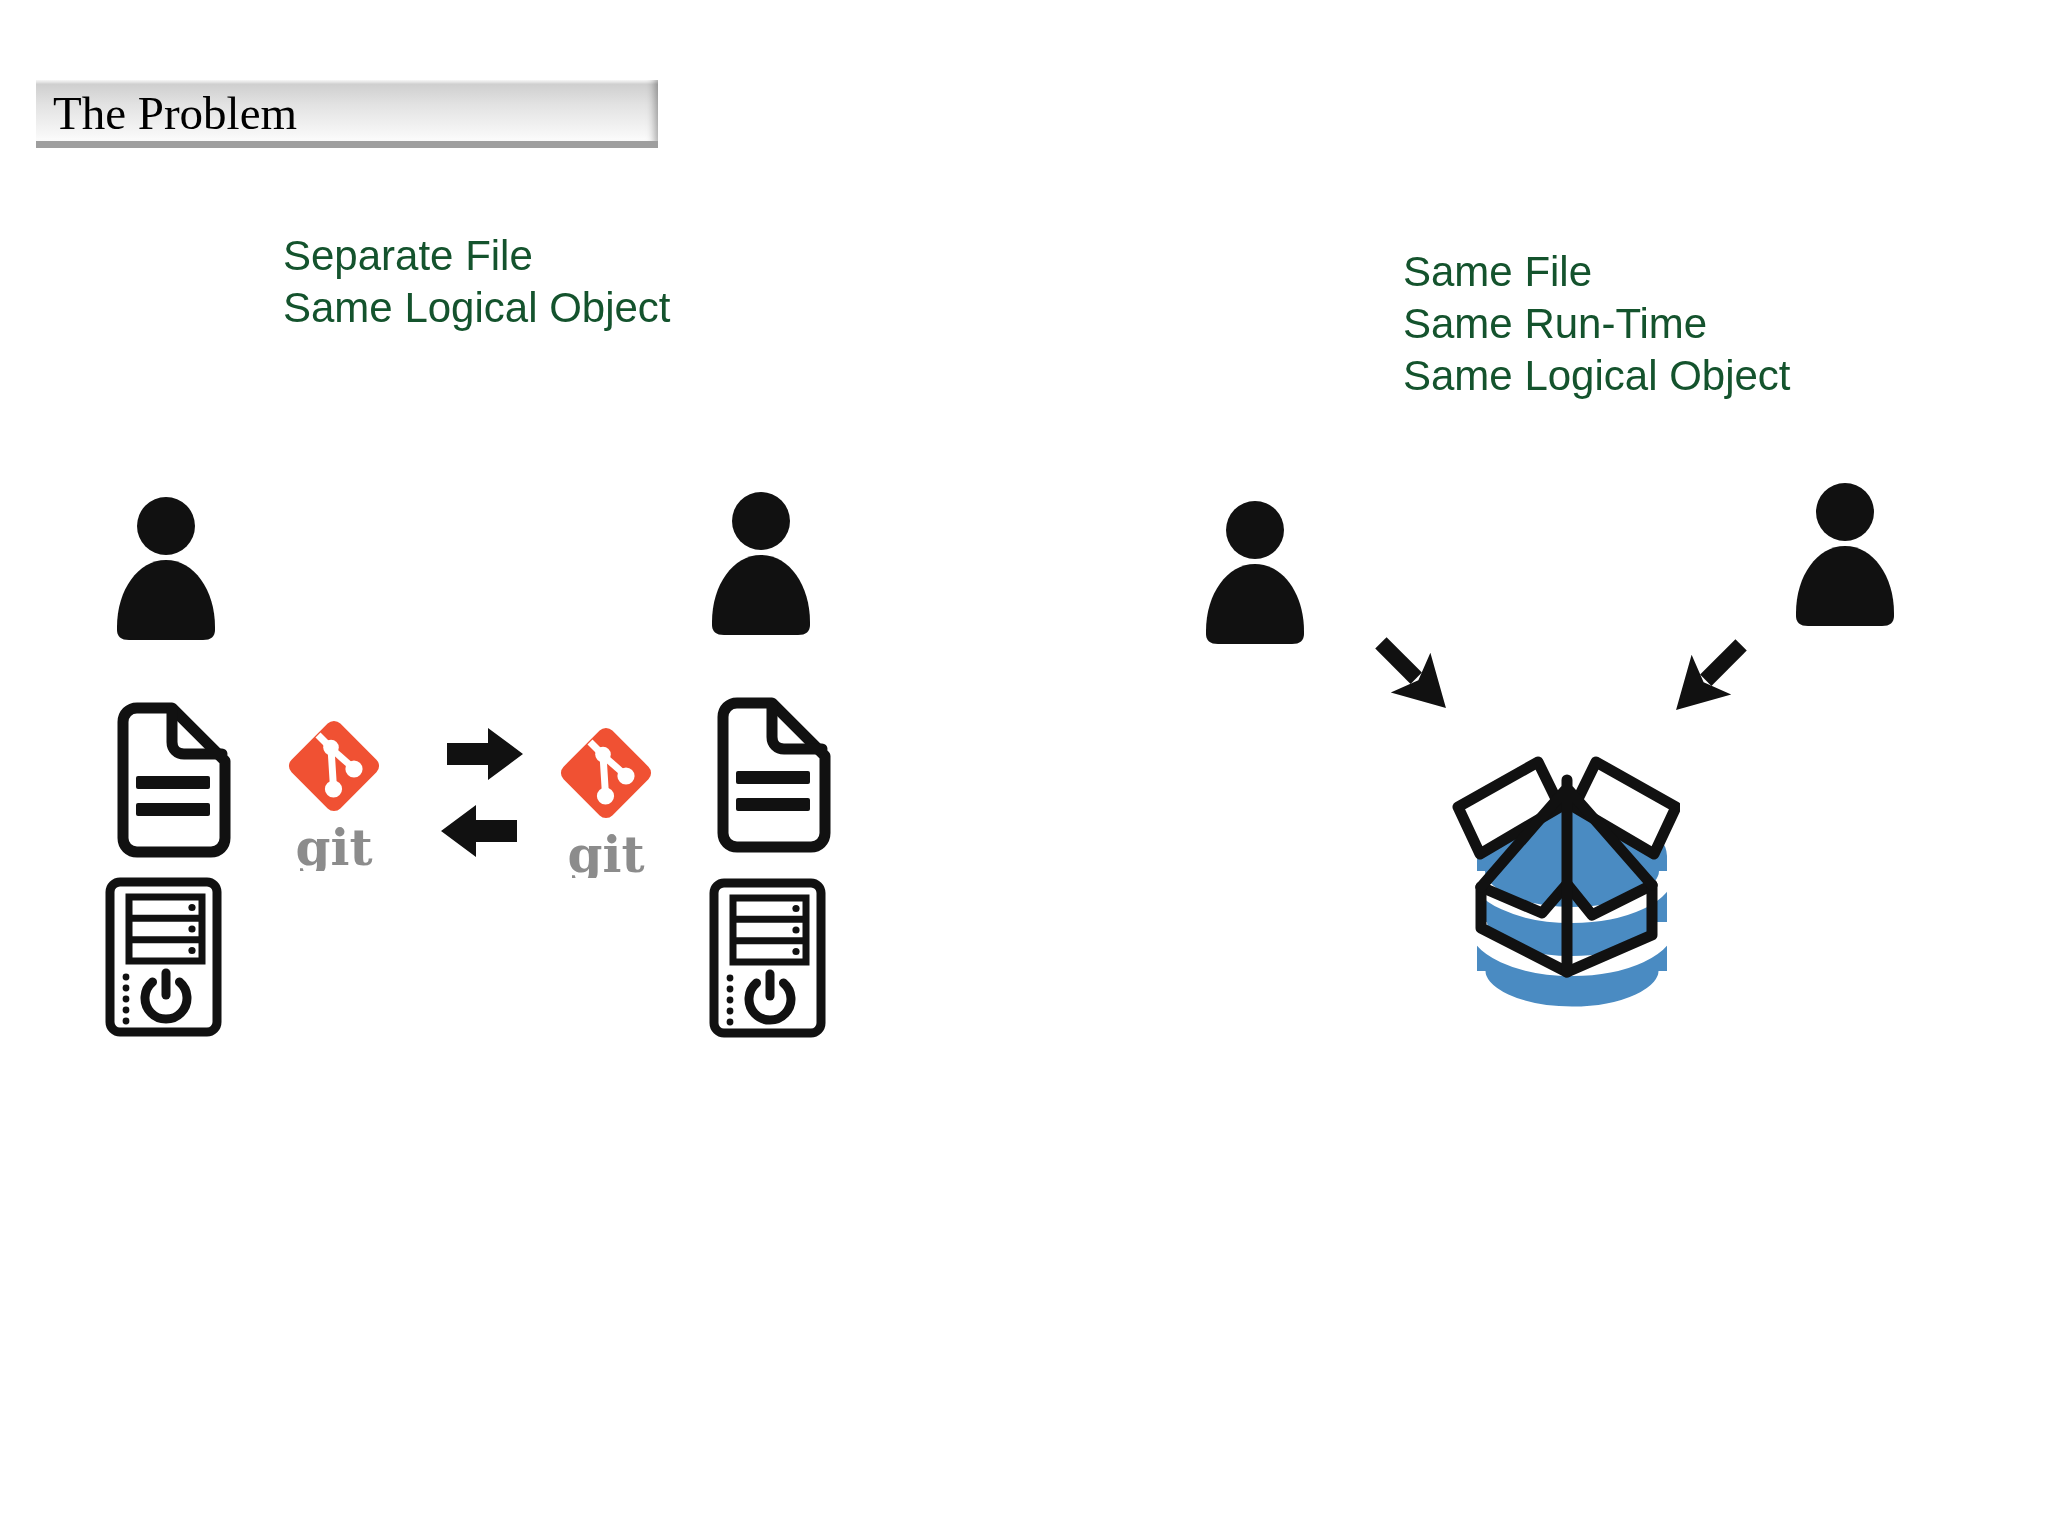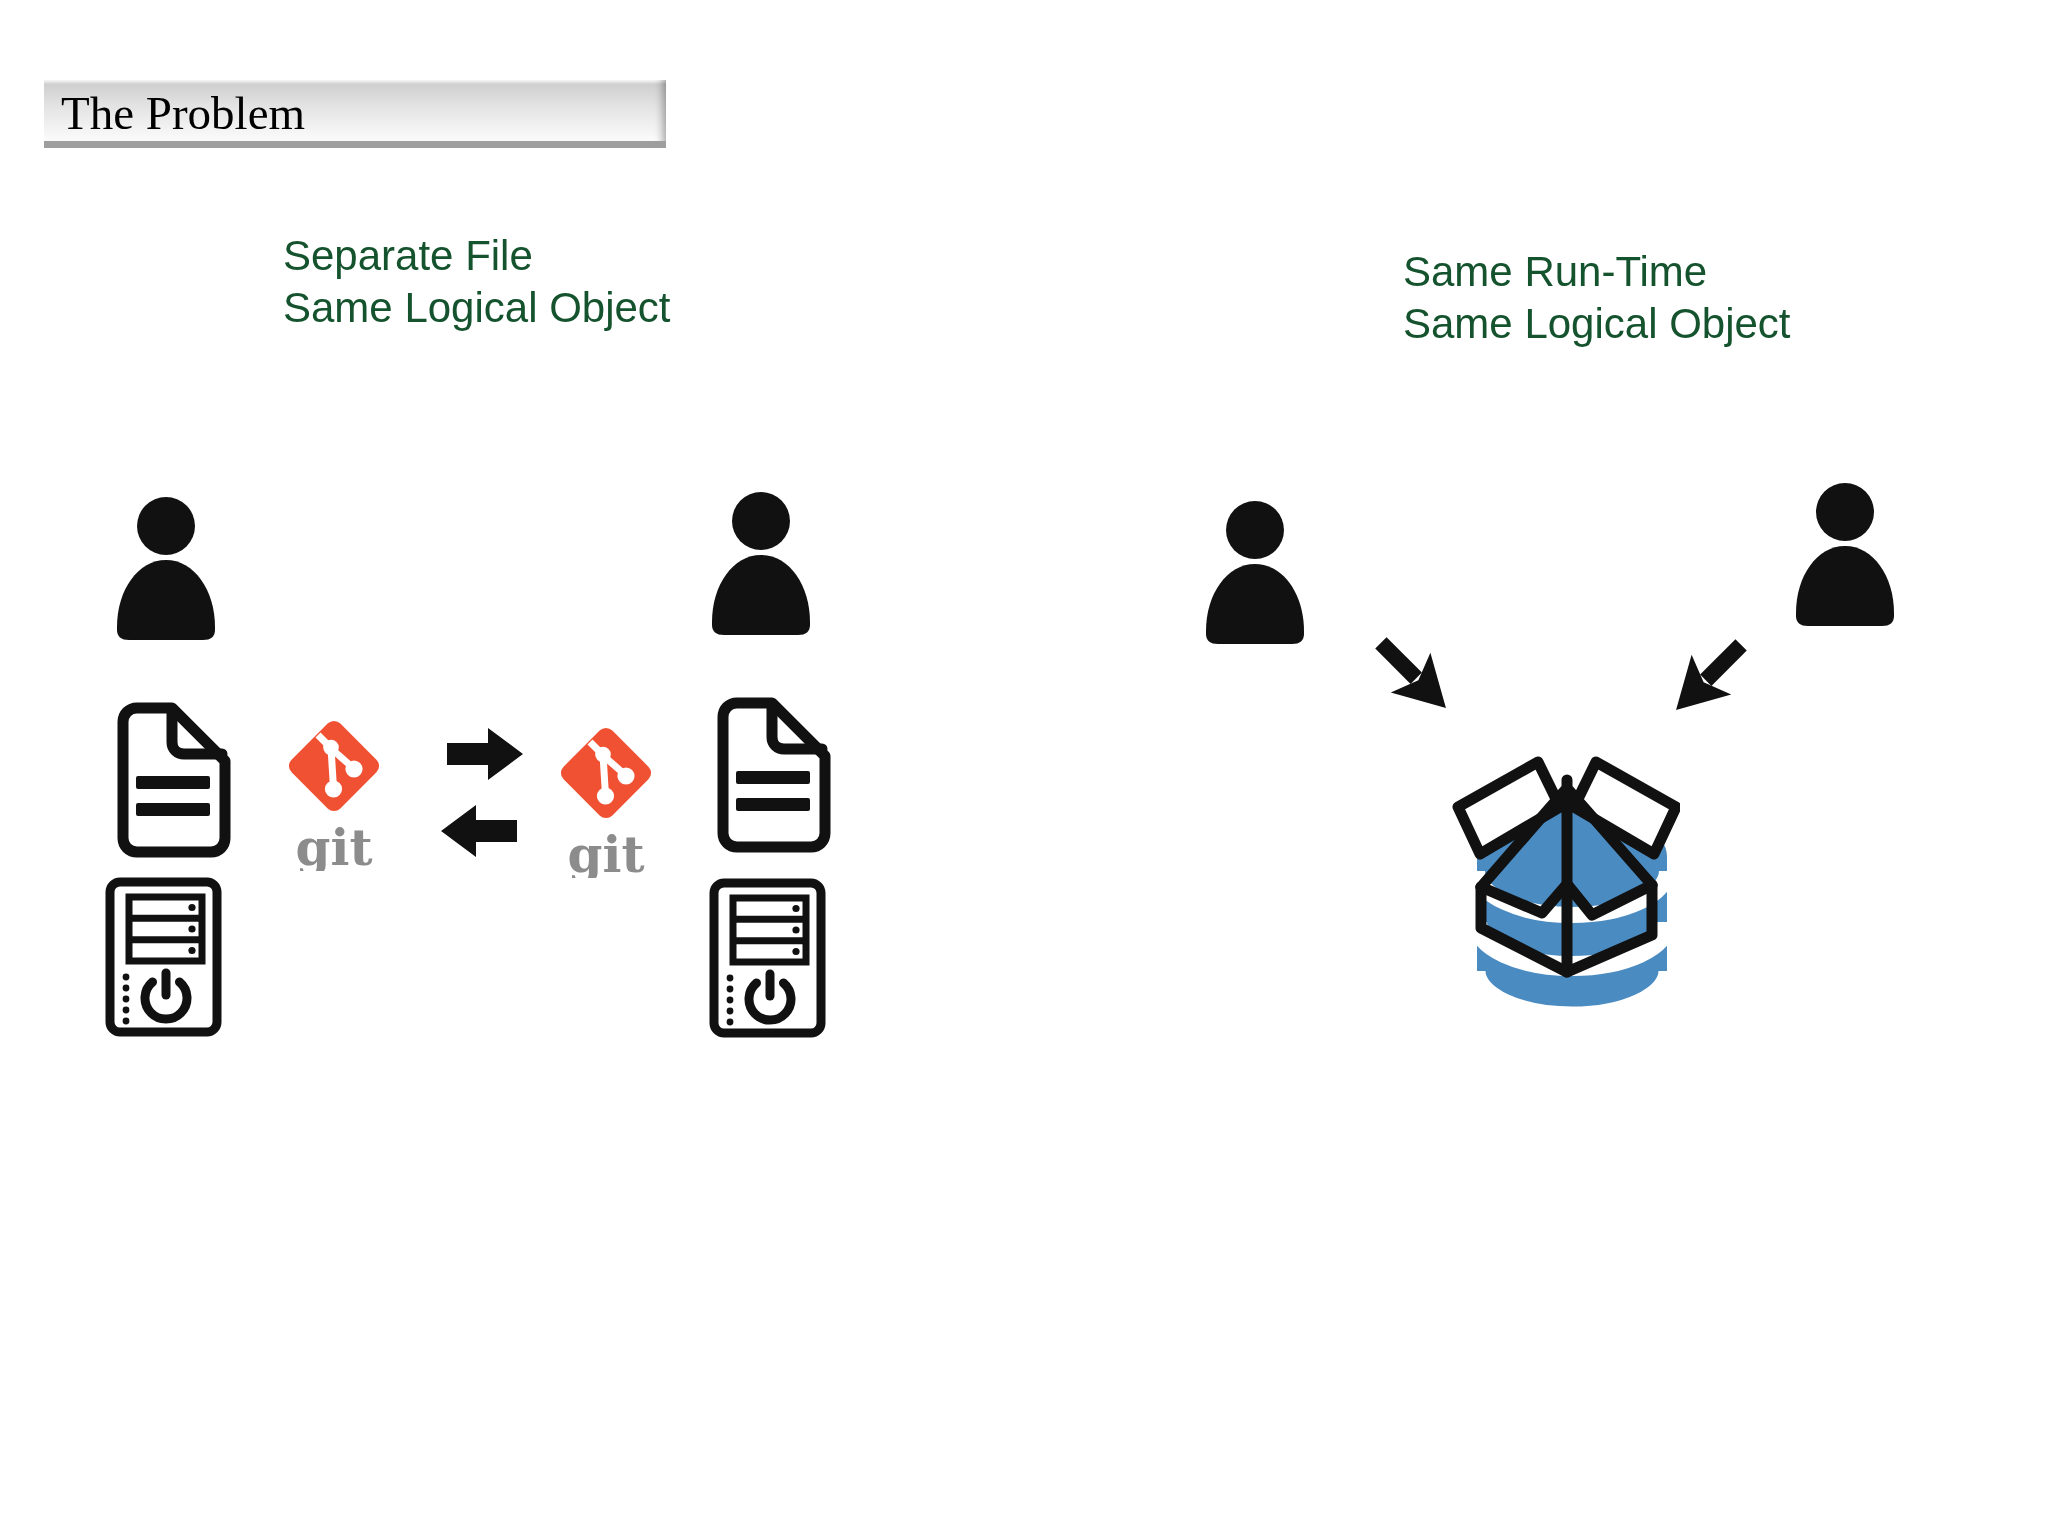--- a/index.html
+++ b/index.html
@@ -9,21 +9,21 @@
     --icon-black:#111111;
     --title-underline-gray:#9E9E9E;
   }
   *{margin:0;padding:0;box-sizing:border-box;}
   body{background:#ffffff;font-family:"Liberation Sans",sans-serif;}
   .stage{position:relative;width:2048px;height:1537px;background:#ffffff;overflow:hidden;}
   .abs{position:absolute;}
 
   
   .title-bar{
-    left:44px;top:80px;width:622px;height:68px;
+    left:36px;top:80px;width:622px;height:68px;
     background:linear-gradient(180deg,#fdfdfd 0%,#cfcfcf 7%,#e2e2e2 40%,#f8f8f8 92%,#ffffff 100%);
     border-bottom:7px solid var(--title-underline-gray);
     box-shadow:inset -9px 0 9px -6px rgba(0,0,0,.35);
   }
   .title-bar .title-text{
     font-family:"Liberation Serif",serif;
     font-size:47px;color:#000;line-height:66px;padding-left:17px;
     white-space:nowrap;
   }
 
@@ -117,20 +117,21 @@
   <div class="abs title-bar">
     <div class="title-text">The Problem</div>
   </div>
 
   <div class="abs caption caption-left">
     <div>Separate File</div>
     <div>Same Logical Object</div>
   </div>
 
   <div class="abs caption caption-right">
+    <div>Same File</div>
     <div>Same Run-Time</div>
     <div>Same Logical Object</div>
   </div>
 
   <svg class="icon" style="left:108px;top:496px" width="115" height="145" viewBox="0 0 115 145">
       <use href="#sym-person"></use>
     </svg>
   <svg class="icon" style="left:703px;top:491px" width="115" height="145" viewBox="0 0 115 145">
       <use href="#sym-person"></use>
     </svg>

